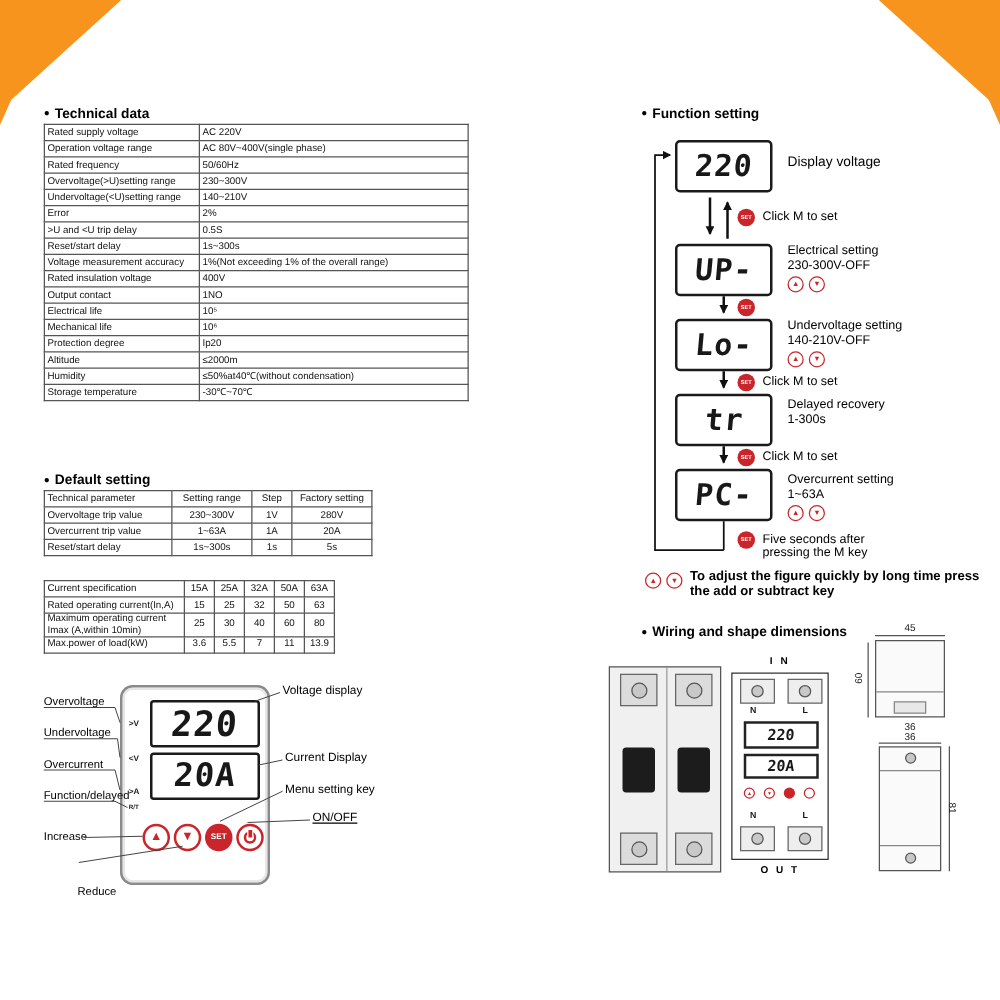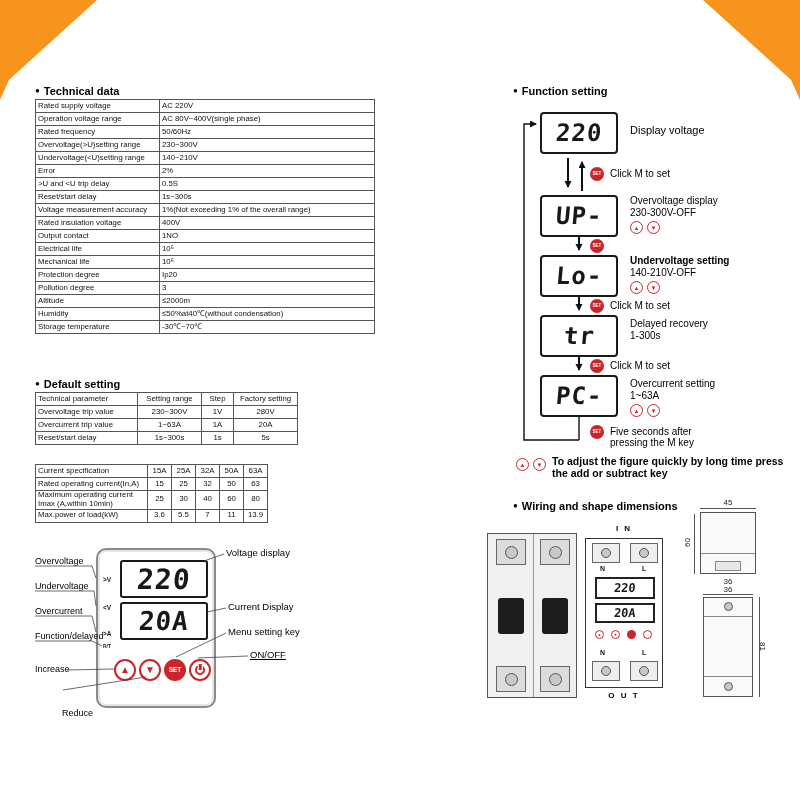--- a/index.html
+++ b/index.html
@@ -104,24 +104,20 @@
         </tr>
     <tr>
           <td>Mechanical life</td>
           <td class="wrap">10⁶</td>
         </tr>
     <tr>
           <td>Protection degree</td>
           <td class="wrap">Ip20</td>
         </tr>
     <tr>
-          <td>Pollution degree</td>
-          <td class="wrap">3</td>
-        </tr>
-    <tr>
           <td>Altitude</td>
           <td class="wrap">≤2000m</td>
         </tr>
     <tr>
           <td>Humidity</td>
           <td class="wrap">≤50%at40℃(without condensation)</td>
         </tr>
     <tr>
           <td>Storage temperature</td>
           <td class="wrap">-30℃~70℃</td>
@@ -284,28 +280,28 @@
       </div>
     <div class="lcd-box" style="top:275px;">
         <span class="seg">PC-</span>
       </div>
 
     <span class="fa-t" style="left:120px;top:24px;font-size:11px;">Display voltage</span>
 
     <div class="rc set-c" style="left:80px;top:67px;width:14px;height:14px;font-size:4.5px;">SET</div>
     <span class="fa-t" style="left:100px;top:68px;">Click M to set</span>
 
-    <span class="fa-t" style="left:120px;top:95px;">Overvoltage display</span>
+    <span class="fa-t" style="left:120px;top:95px;">Electrical setting</span>
     <span class="fa-t" style="left:120px;top:107px;">230-300V-OFF</span>
     <div class="rc ud-c" style="left:120px;top:121px;width:13px;height:13px;font-size:6px;">▲</div>
     <div class="rc ud-c" style="left:137px;top:121px;width:13px;height:13px;font-size:6px;">▼</div>
 
     <div class="rc set-c" style="left:80px;top:139px;width:14px;height:14px;font-size:4.5px;">SET</div>
 
-    <span class="fa-t" style="left:120px;top:155px;font-weight:bold;">Undervoltage setting</span>
+    <span class="fa-t" style="left:120px;top:155px;">Undervoltage setting</span>
     <span class="fa-t" style="left:120px;top:167px;">140-210V-OFF</span>
     <div class="rc ud-c" style="left:120px;top:181px;width:13px;height:13px;font-size:6px;">▲</div>
     <div class="rc ud-c" style="left:137px;top:181px;width:13px;height:13px;font-size:6px;">▼</div>
 
     <div class="rc set-c" style="left:80px;top:199px;width:14px;height:14px;font-size:4.5px;">SET</div>
     <span class="fa-t" style="left:100px;top:200px;">Click M to set</span>
 
     <span class="fa-t" style="left:120px;top:218px;">Delayed recovery</span>
     <span class="fa-t" style="left:120px;top:230px;">1-300s</span>
 

